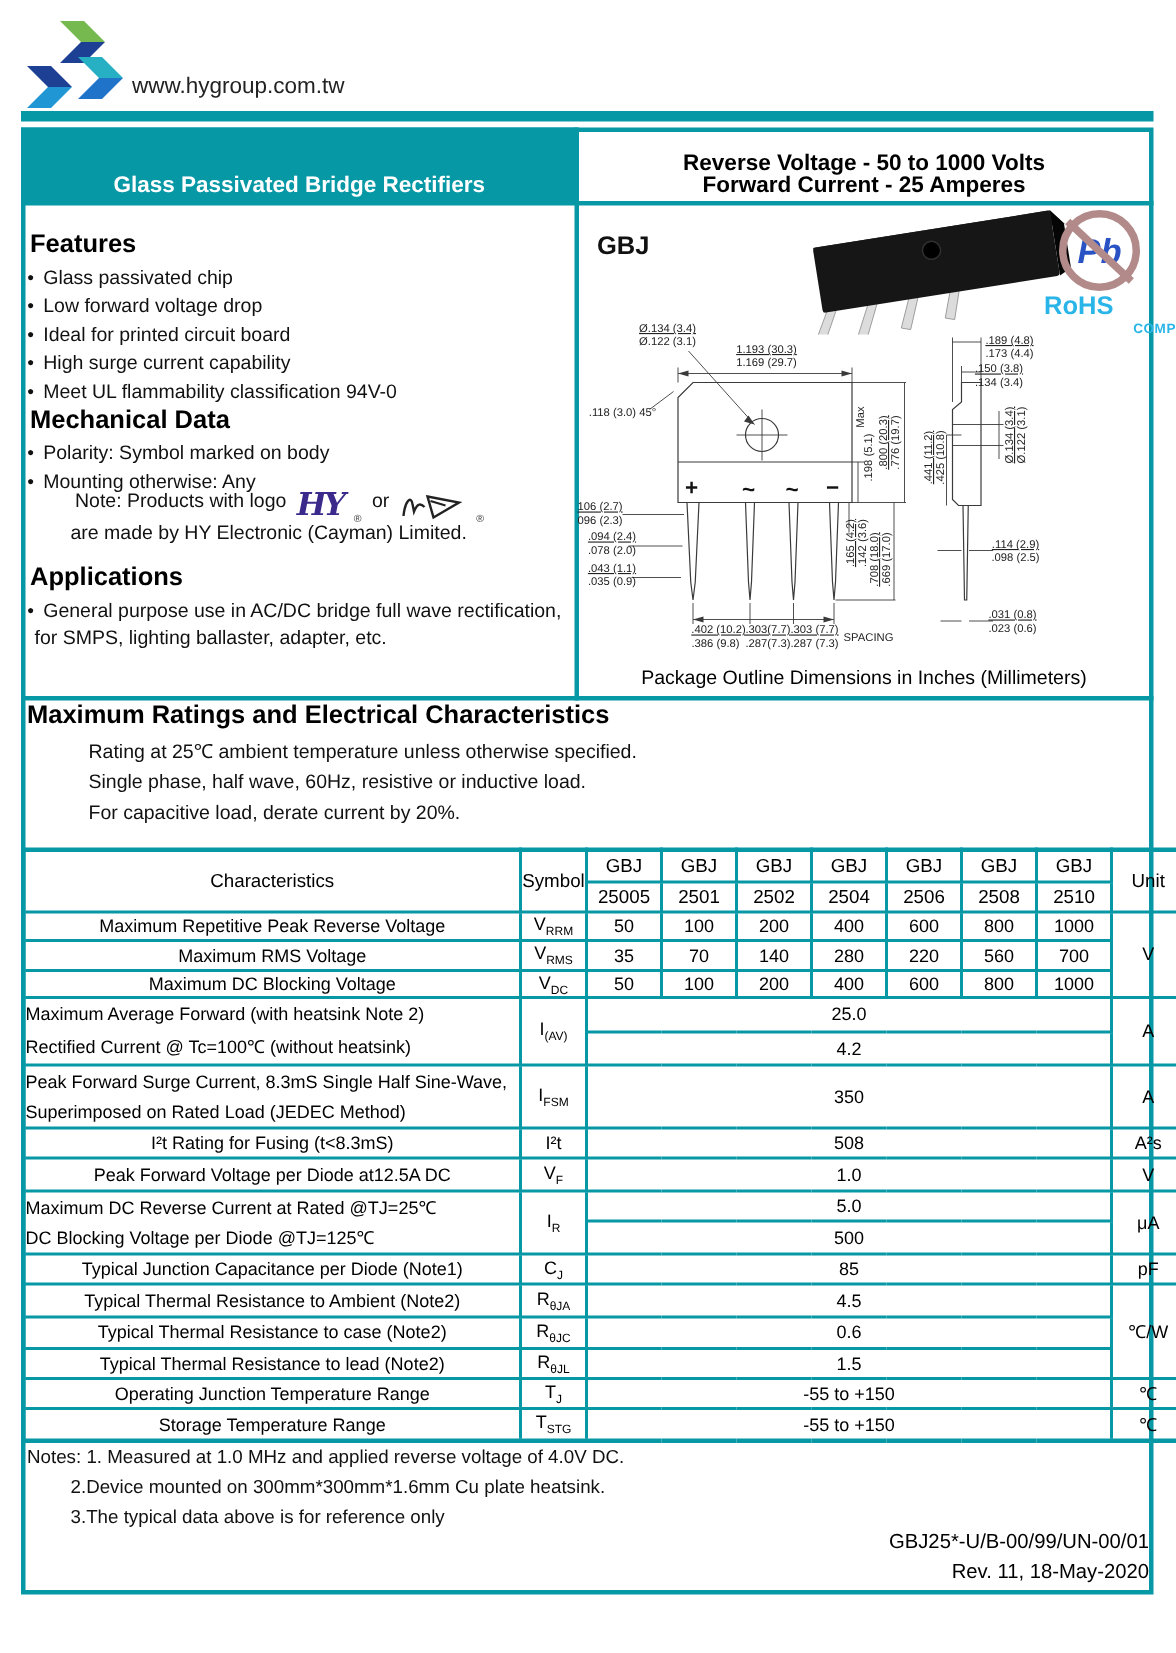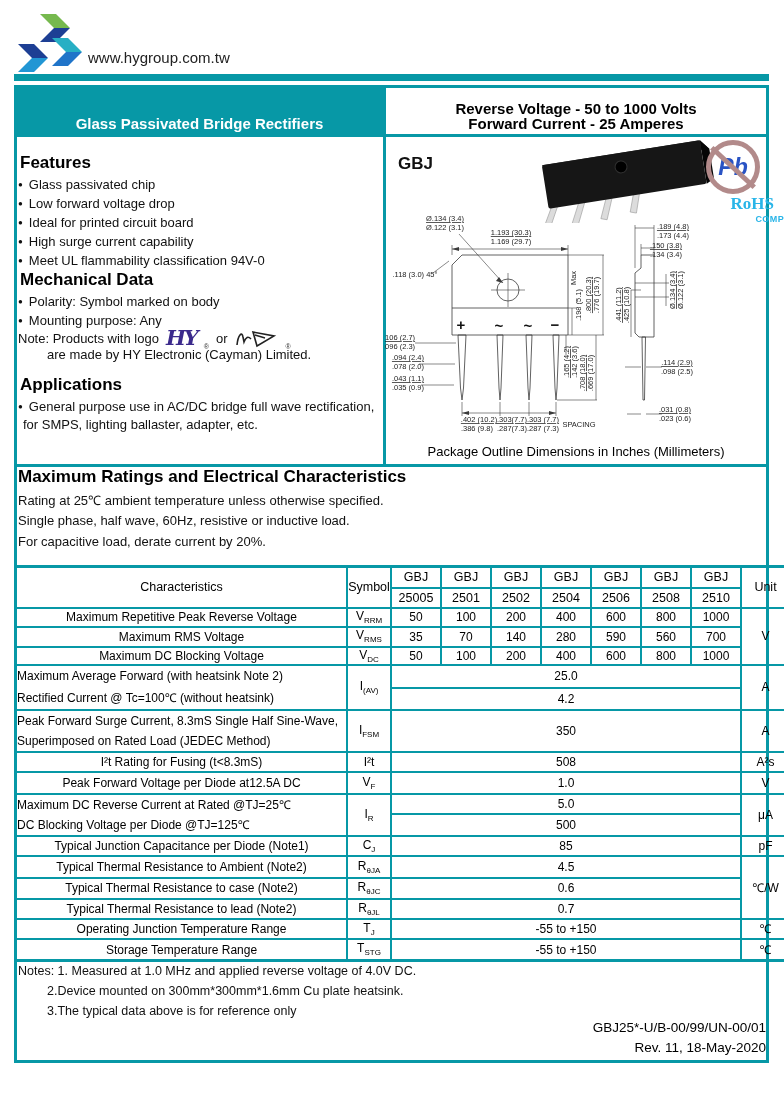--- a/index.html
+++ b/index.html
@@ -19,35 +19,35 @@
   .vdiv{left:383px;top:85px;width:3px;height:382px;background:var(--teal);}
   .hdiv{left:14px;top:464px;width:755px;height:3px;background:var(--teal);}
   .bline{left:385px;top:134px;width:384px;height:3px;background:var(--teal);}
   
   .h1{font-size:17px;font-weight:bold;color:#000;}
   .li{display:flex;align-items:center;}
   .blt{font-size:8px;margin-right:6px;}
   .feature-list .li,.mech-list .li{height:19px;font-size:13px;}
   .app-lines .li{height:18px;font-size:13px;}
   .app-lines .li:nth-child(2){margin-left:5px;}
-  .ratings-lines .li{height:21px;font-size:13px;}
+  .ratings-lines .li{height:21px;font-size:13px;padding-left:41px;}
   .notes-lines .li{height:20px;font-size:12.5px;}
   .notes-lines .li:nth-child(n+2){margin-left:29px;}
-  .note-row{display:flex;align-items:center;gap:7px;font-size:13px;height:24px;}
+  .note-row{display:flex;align-items:flex-start;gap:7px;font-size:13px;height:24px;margin-left:32px;}
   .hy-mark{font-family:"DejaVu Serif",serif;font-style:italic;font-weight:bold;font-size:21px;
            color:var(--hy);letter-spacing:-2px;line-height:20px;}
   .reg{font-size:7px;color:#333;align-self:flex-end;}
   
   .gbj{left:398px;top:154px;font-size:17px;font-weight:bold;}
   .pb-wrap{left:706px;top:140px;width:54px;height:54px;}
   .pb-circle{position:absolute;left:0;top:0;width:44px;height:44px;border:5px solid var(--rosy);border-radius:50%;
              display:flex;align-items:center;justify-content:center;}
   .pb-circle span{font-size:23px;font-weight:bold;font-style:italic;color:var(--pbblue);}
   .pb-slash{position:absolute;left:-2px;top:25px;width:58px;height:5px;background:var(--rosy);transform:rotate(43deg);}
-  .rohs{left:712px;top:194px;width:62px;text-align:right;font-size:17px;font-weight:bold;color:var(--cyan);font-family:Liberation Serif, serif;}
+  .rohs{left:696px;top:194px;width:62px;text-align:left;font-size:17px;font-weight:bold;color:var(--cyan);}
   .compliant{left:702px;top:214px;width:68px;text-align:center;font-size:9px;font-weight:bold;color:var(--cyan);letter-spacing:.4px;margin-left:48px;}
   .caption{left:385px;top:444px;width:382px;text-align:center;font-size:13px;color:#000;}
   
   .rt{left:14px;top:565px;}
   table.ratings{border-collapse:collapse;table-layout:fixed;width:755px;border:3px solid var(--teal);}
   table.ratings td,table.ratings th{border:2px solid var(--teal);padding:0;text-align:center;
         font-size:12px;font-weight:normal;color:#000;white-space:nowrap;overflow:hidden;}
   table.ratings th{font-size:12.5px;}
   td.lbl{text-align:left;padding-left:4px;font-size:11.5px;}
   td sub{font-size:8px;}
@@ -111,21 +111,21 @@
     </div>
 
   <div class="abs h1" style="left:20px;top:270px">Mechanical Data</div>
   <div class="abs mech-list" style="left:18px;top:292px">
       <div class="li">
         <span class="blt">●</span>
         <span>Polarity: Symbol marked on body</span>
       </div>
       <div class="li">
         <span class="blt">●</span>
-        <span>Mounting purpose: Any</span>
+        <span>Mounting otherwise: Any</span>
       </div>
     </div>
 
   <div class="abs note-row" style="left:18px;top:326px">
     <span>Note: Products with logo</span>
     <span class="hy-mark">HY</span>
     <span class="reg">®</span>
     <span>or</span>
     <svg width="44" height="22" viewBox="0 0 44 22">
       <path d="M3,18 C4,8 8,4 9,10 L10,15 C12,10 14,9 17,12" fill="none" stroke="#222" stroke-width="1.6"></path>
@@ -307,21 +307,21 @@
             <td>1000</td>
             <td rowspan="3">V</td>
           </tr>
           <tr style="height: 20px;">
             <td class="lbl">Maximum RMS Voltage</td>
             <td>V<sub>RMS</sub></td>
             <td>35</td>
             <td>70</td>
             <td>140</td>
             <td>280</td>
-            <td>590</td>
+            <td>220</td>
             <td>560</td>
             <td>700</td>
           </tr>
           <tr style="height: 18px;">
             <td class="lbl">Maximum DC Blocking Voltage</td>
             <td>V<sub>DC</sub></td>
             <td>50</td>
             <td>100</td>
             <td>200</td>
             <td>400</td>
@@ -393,21 +393,21 @@
             <td rowspan="3">℃/W</td>
           </tr>
           <tr style="height: 21px;">
             <td class="lbl">Typical Thermal Resistance to case (Note2)</td>
             <td>R<sub>θJC</sub></td>
             <td colspan="7">0.6</td>
           </tr>
           <tr style="height: 20px;">
             <td class="lbl">Typical Thermal Resistance to lead (Note2)</td>
             <td>R<sub>θJL</sub></td>
-            <td colspan="7">0.7</td>
+            <td colspan="7">1.5</td>
           </tr>
           <tr style="height: 20px;">
             <td class="lbl">Operating Junction Temperature Range</td>
             <td>T<sub>J</sub></td>
             <td colspan="7">-55 to +150</td>
             <td rowspan="1">℃</td>
           </tr>
           <tr style="height: 22px;">
             <td class="lbl">Storage Temperature Range</td>
             <td>T<sub>STG</sub></td>

